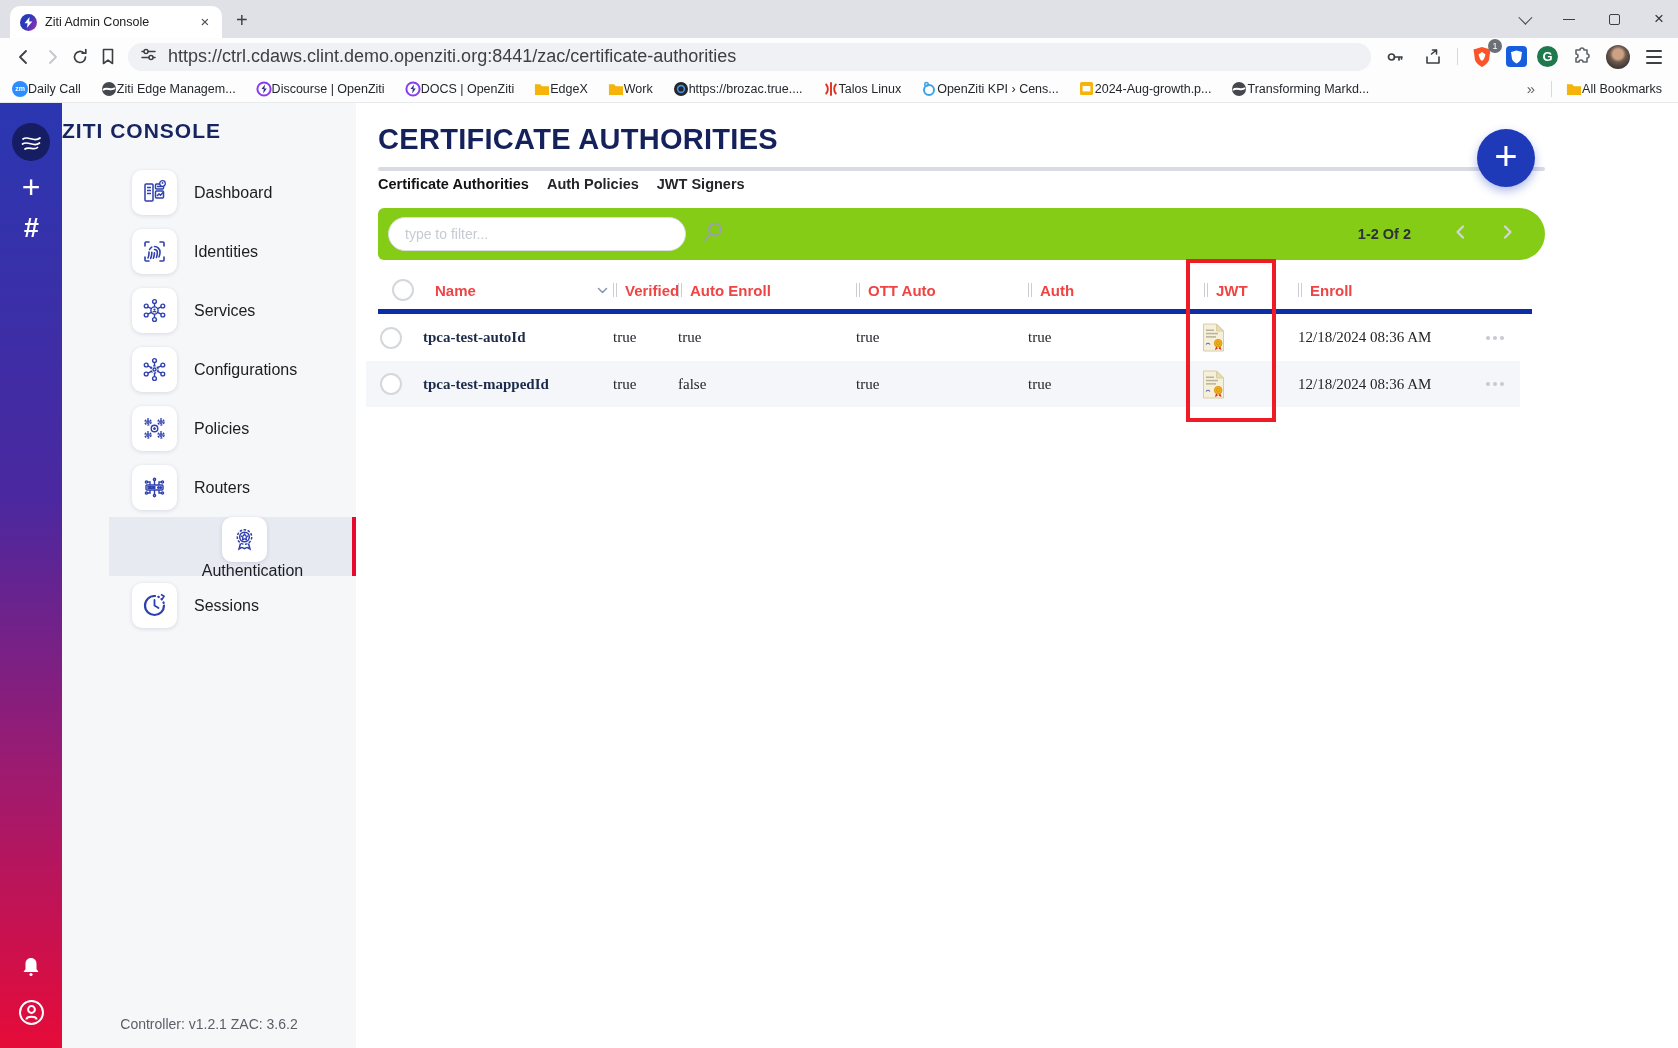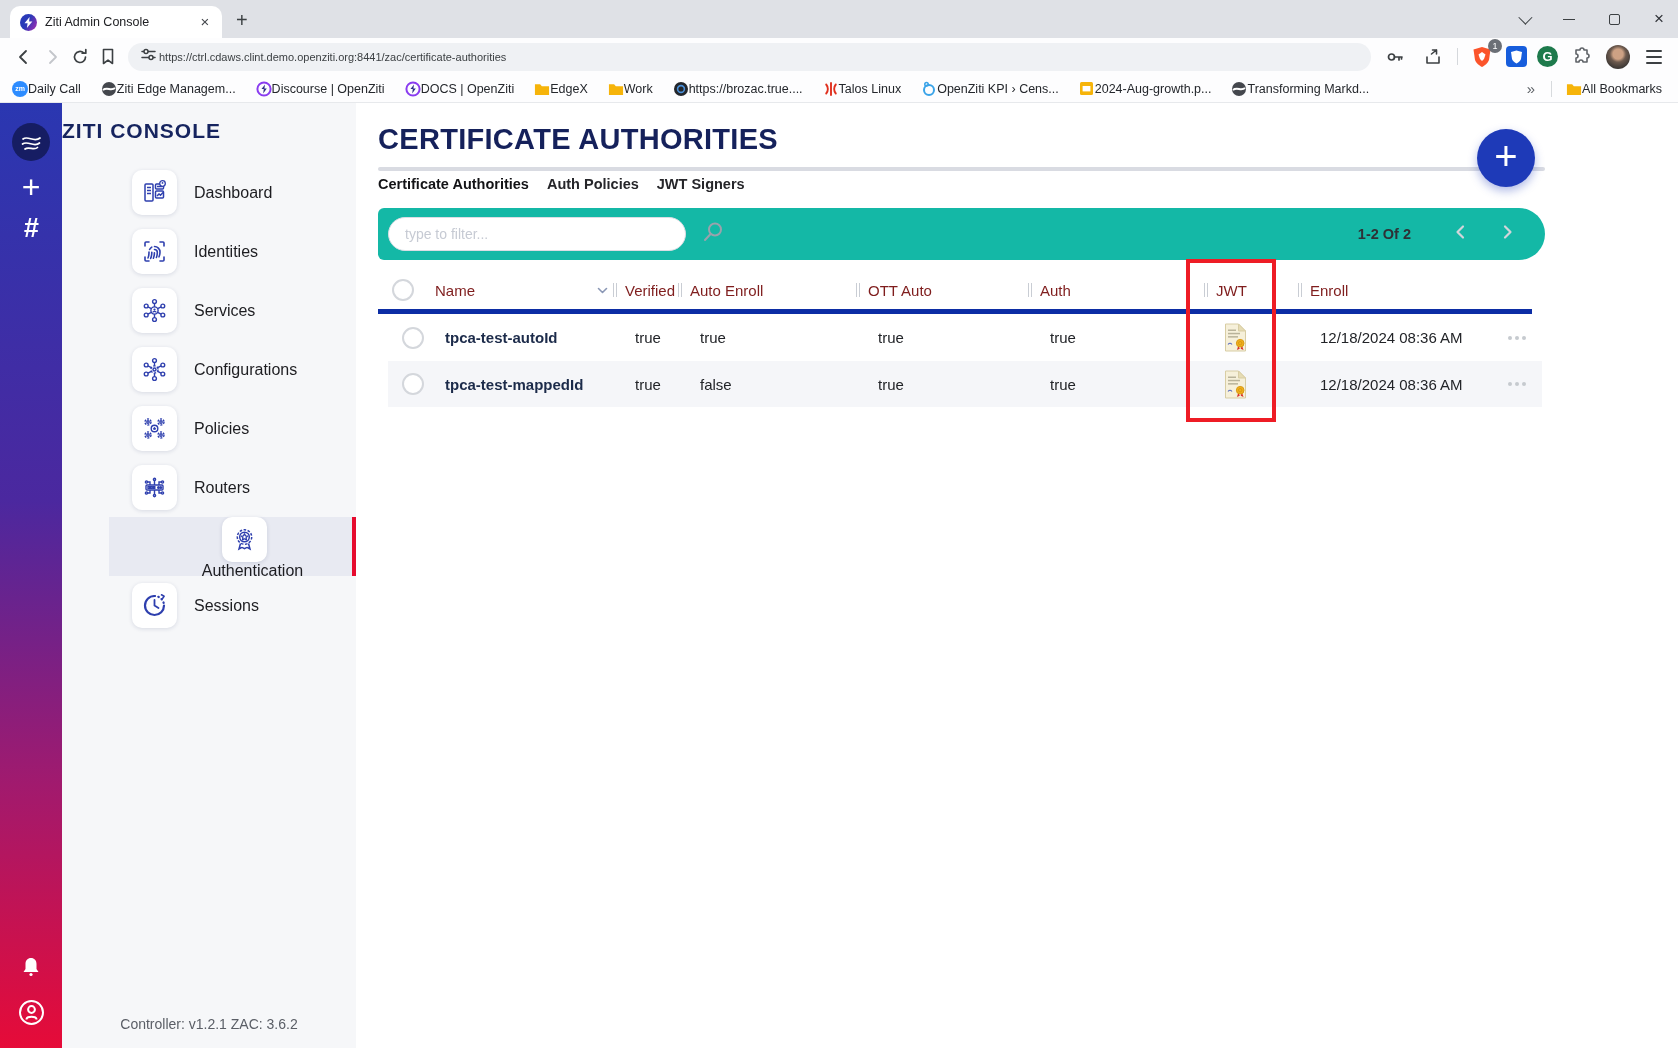--- a/index.html
+++ b/index.html
@@ -27,21 +27,21 @@
     transform:rotate(45deg) translateY(-2px); }
   .wc-min { width:12px; height:0; border-top:1.6px solid #3c4043; }
   .wc-max { width:11px; height:11px; border:1.6px solid #3c4043; border-radius:2px; }
   .wc-close { font-size:17px; color:#2f3237; }
 
   
   .toolbar { height:37px; background:#fdfdfe; display:flex; align-items:center; padding:0 10px; flex:none; }
   .tbtn { width:28px; height:28px; display:flex; align-items:center; justify-content:center; flex:none; }
   .omnibox { flex:1; height:28px; background:#eff1f4; border-radius:14px; margin:0 10px 0 6px;
     display:flex; align-items:center; padding:0 12px; min-width:0; }
-  .omni-url { font-size:11px; color:#3c4043; margin-left:2px; white-space:nowrap; overflow:hidden; }
+  .omni-url { font-size:18px; color:#3c4043; margin-left:11px; white-space:nowrap; overflow:hidden; }
   .right-icons { display:flex; align-items:center; gap:10px; flex:none; }
   .divider-v { width:1px; height:17px; background:#d5d8dc; }
   .shield-wrap { position:relative; }
   .badge { position:absolute; top:-4px; right:-6px; width:14px; height:14px; background:#6b6f76;
     border-radius:50%; color:#fff; font-size:9px; text-align:center; line-height:14px; }
   .ext-bitwarden { width:21px; height:21px; background:#175ddc; border-radius:4px; display:flex;
     align-items:center; justify-content:center; }
   .ext-grammarly { width:21px; height:21px; background:#1e7a4c; border-radius:50%; color:#fff;
     font-weight:700; font-size:13px; text-align:center; line-height:21px; }
   .avatar { width:24px; height:24px; border-radius:50%;
@@ -93,39 +93,39 @@
   .title-rule { position:absolute; left:22px; top:64px; width:1167px; height:4px; background:#d9dbe2;
     border-radius:2px; }
   .fab { position:absolute; left:1121px; top:26px; width:58px; height:58px; border-radius:50%;
     background:#1e3ab8; color:#fff; display:flex; align-items:center; justify-content:center;
     box-shadow:0 4px 10px rgba(30,58,184,.35); }
   .fab span { font-size:40px; font-weight:200; line-height:1; margin-top:-4px; }
   .subtabs { position:absolute; left:22px; top:73px; display:flex; gap:18px; }
   .subtab { font-size:14.5px; font-weight:600; color:#26262a; }
   .subtab.active { font-weight:700; color:#131316; }
 
-  .filterbar { position:absolute; left:22px; top:105px; width:1167px; height:52px; background:#14b8a6;
+  .filterbar { position:absolute; left:22px; top:105px; width:1167px; height:52px; background:#84cc16;
     border-radius:6px 26px 26px 6px; display:flex; align-items:center; padding:0 30px 0 10px; }
   .filter-input { width:298px; height:34px; background:#fff; border:1.5px solid #dadde4;
     border-radius:17px; padding:0 16px; font-size:14px; color:#333; outline:none;
     font-family:"Liberation Sans", sans-serif; }
   .filter-input::placeholder { color:#c6cad3; }
   .mag { margin-left:14px; }
   .pag { margin-left:auto; display:flex; align-items:center; gap:30px; }
   .pag-label { font-size:14.5px; font-weight:600; color:#2e3136; margin-right:12px; }
 
   .thead { position:absolute; left:22px; top:168px; width:1154px; height:38px; }
   .trule { position:absolute; left:22px; top:206px; width:1154px; height:5px; background:#0c2da5; }
-  .trow { position:absolute; left:32px; width:1154px; height:47px; }
+  .trow { position:absolute; left:10px; width:1154px; height:47px;font-family:Liberation Serif, serif; }
   .trow.r1 { top:211px; background:#fff; }
   .trow.r2 { top:258px; height:46px; background:#f5f6f9; }
   .cell { position:absolute; top:0; height:100%; display:flex; align-items:center; font-size:15px;
     color:#222428; }
   .circ { width:22px; height:22px; border:2px solid #d4d7dc; border-radius:50%; background:#fff; }
-  .h-label { font-weight:400; color:#7f1d1d; font-size:15px; }
+  .h-label { font-weight:700; color:#ef4444; font-size:15px; }
   .colsep { display:inline-block; width:4px; height:14px; border-left:1px solid #c9cdd4;
     border-right:1px solid #c9cdd4; margin-right:9px; }
   .name-cell { font-weight:600; color:#1c2b4a; }
   .dots { display:flex; gap:3px; }
   .dots i { width:4px; height:4px; border-radius:50%; background:#c6cacf; }
 
   .annotation { position:absolute; left:830px; top:156px; width:90px; height:163px;
     border:4px solid #ee1c25; pointer-events:none; }
 </style>
 </head>

